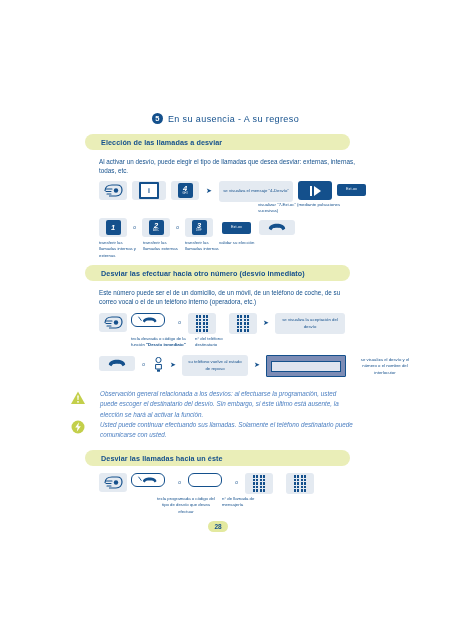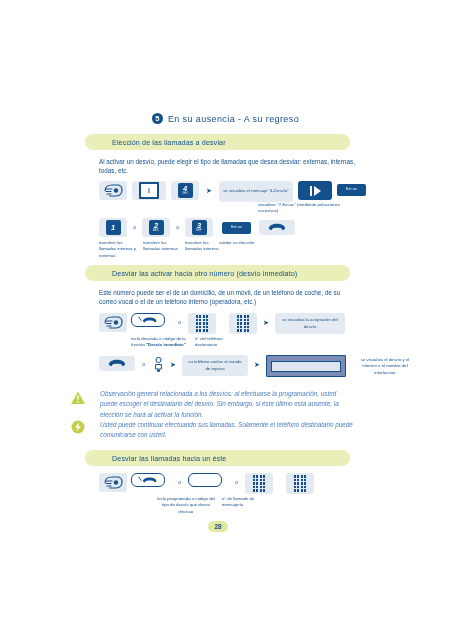--- a/index.html
+++ b/index.html
@@ -23,21 +23,21 @@
   }
   .chapter-title{font-size:9px;color:#14508c;letter-spacing:.4px;}
 
   
   .bar{
     position:absolute;left:85px;width:265px;height:16px;
     background:#eaeeb8;border-radius:8px;
     display:flex;align-items:center;
   }
   .bar span{
-    font-size:7.2px;font-weight:normal;color:#14508c;padding-left:27px;letter-spacing:.1px;
+    font-size:7.2px;font-weight:bold;color:#14508c;padding-left:16px;letter-spacing:.1px;
   }
 
   
   .para{
     position:absolute;left:99px;width:260px;
     font-size:6.3px;line-height:1.5;color:#14508c;
   }
   .note{
     position:absolute;left:100px;width:255px;
     font-size:6.3px;line-height:1.65;color:#4a7ec0;font-style:italic;
@@ -250,21 +250,21 @@
       </svg>
     </div>
   </div>
 
   <div class="cap-txt" style="left:99px;top:240px;width:42px;">transferir las llamadas internas y externas</div>
   <div class="cap-txt" style="left:143px;top:240px;width:40px;">transferir las llamadas externas</div>
   <div class="cap-txt" style="left:185px;top:240px;width:40px;">transferir las llamadas internas</div>
   <div class="cap-txt" style="left:219px;top:240px;width:38px;">validar su elección</div>
 
   <div class="bar" style="top:265px;">
-    <span>Desviar las activar hacia otro número (desvío inmediato)</span>
+    <span>Desviar las efectuar hacia otro número (desvío inmediato)</span>
   </div>
 
   <div class="para" style="top:288px;">Este número puede ser el de un domicilio, de un móvil, de un teléfono de coche, de su correo vocal o el de un teléfono interno (operadora, etc.)</div>
 
   <div class="row" style="left:99px;top:313px;gap:4px;">
 
     <div class="chip hand">
       <svg width="22" height="16" viewBox="0 0 22 16">
         <path d="M3 8 C3 4,6 2,10 2 L15 2 C18 2,20 4,20 7 C20 10,18 13,14 13 L7 13" fill="none" stroke="#14508c" stroke-width="1.2"></path>
         <path d="M4 6 L10 6 M4 8.5 L9 8.5 M5 11 L9 11" stroke="#14508c" stroke-width="1.1" stroke-linecap="round"></path>

